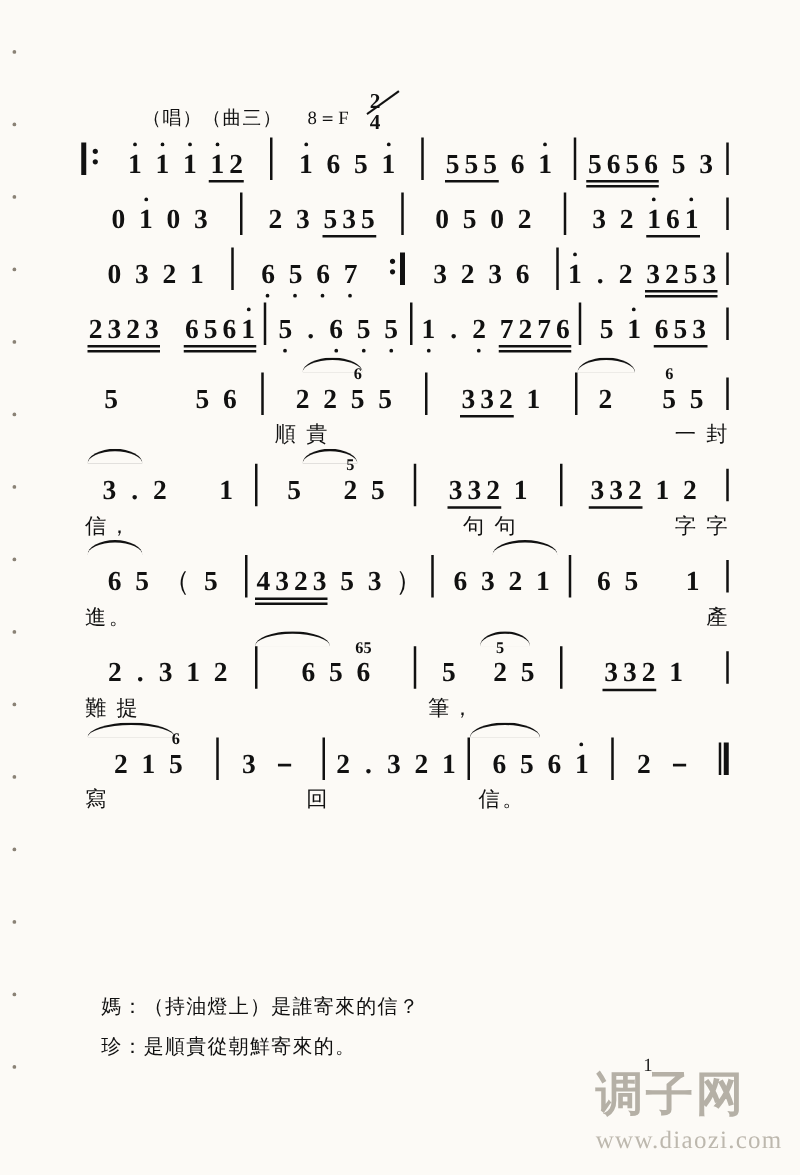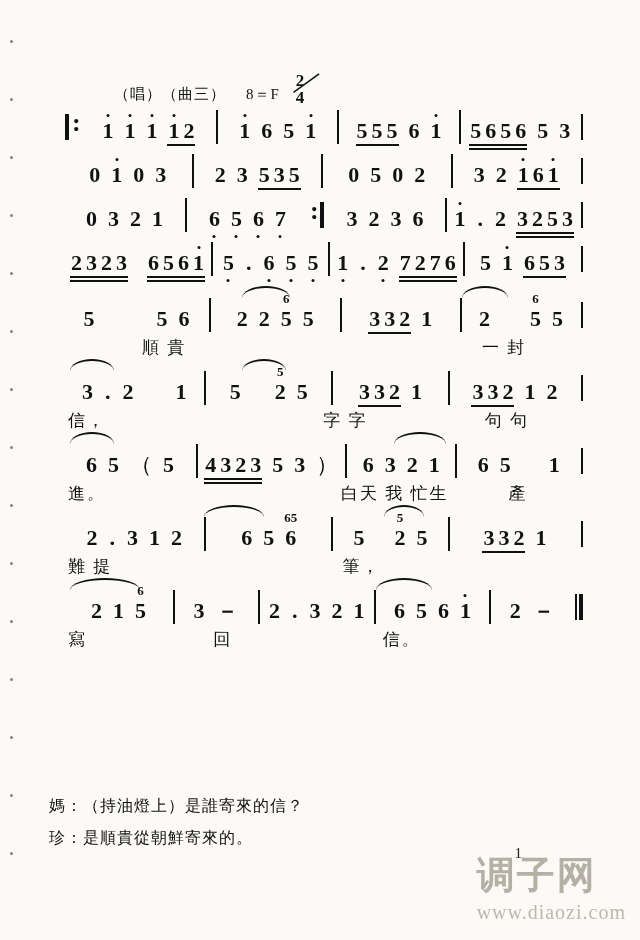--- a/index.html
+++ b/index.html
@@ -106,23 +106,23 @@
   .grace{
     position:absolute;top:-16px;left:50%;transform:translateX(-50%);
     font-size:13px;font-weight:bold;white-space:nowrap;
   }
   .lyricrow{
     display:flex;
     font-size:17px;
     padding:4px 0 8px 0;
     letter-spacing:2px;
   }
-  .lyric{flex:1;text-align:center;}
+  .lyric{flex:1;text-align:right;}
   .dialog{
-    position:absolute;left:49px;top:790px;width:520px;
+    position:absolute;left:81px;top:790px;width:520px;
     font-size:16px;line-height:2.0;
     letter-spacing:1px;
   }
   .pageno{
     position:absolute;right:118px;bottom:78px;font-size:15px;color:#222;
   }
   .wm{
     position:absolute;right:14px;bottom:16px;text-align:left;
     color:#b8b3aa;
   }
@@ -446,22 +446,22 @@
                 <span class="n">2</span>
               </span>
             <span class="n">1</span>
               <span class="n">2</span>
           </div>
         </div>
         <div class="thinbar"></div>
       </div>
       <div class="lyricrow">
         <span class="lyric" style="flex:1.25;text-align:left;padding-left:4px">信，</span>
+        <span class="lyric" style="flex:1">句 句</span>
         <span class="lyric" style="flex:1.1">字 字</span>
-        <span class="lyric" style="flex:1">句 句</span>
       </div>
     </div>
 
     <div class="sysrow">
       <div class="rowbars" style="position:relative">
         <div class="slur" style="left:6px;top:-12px;width:44px"></div>
         <div class="slur" style="left:330px;top:-12px;width:52px"></div>
         <div class="bar" style="flex:1.25">
           <div class="notes">
             <span class="n">6</span>
@@ -497,21 +497,20 @@
               <span class="n">5</span>
             <span style="width:18px;display:inline-block"></span>
               <span class="n">1</span>
           </div>
         </div>
         <div class="thinbar"></div>
       </div>
       <div class="lyricrow">
         <span class="lyric" style="flex:1.25;text-align:left;padding-left:4px">進。</span>
         <span class="lyric" style="flex:1.1"></span>
-        <span class="lyric" style="flex:1">白天 我 忙生</span>
         <span class="lyric" style="flex:1.15">產</span>
       </div>
     </div>
 
     <div class="sysrow">
       <div class="rowbars" style="position:relative">
         <div class="slur" style="left:140px;top:-12px;width:60px"></div>
         <div class="slur" style="left:320px;top:-12px;width:40px"></div>
         <div class="bar" style="flex:1.25">
           <div class="notes">

